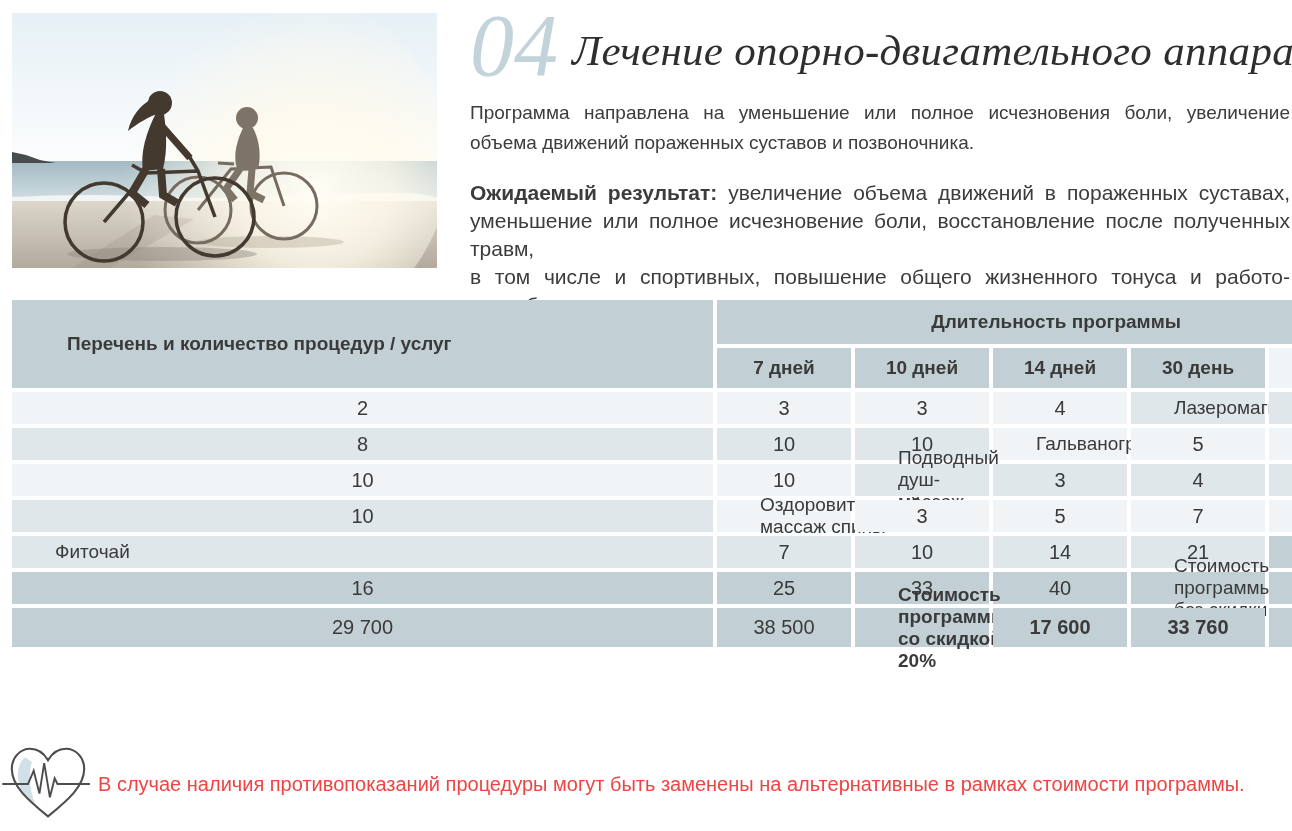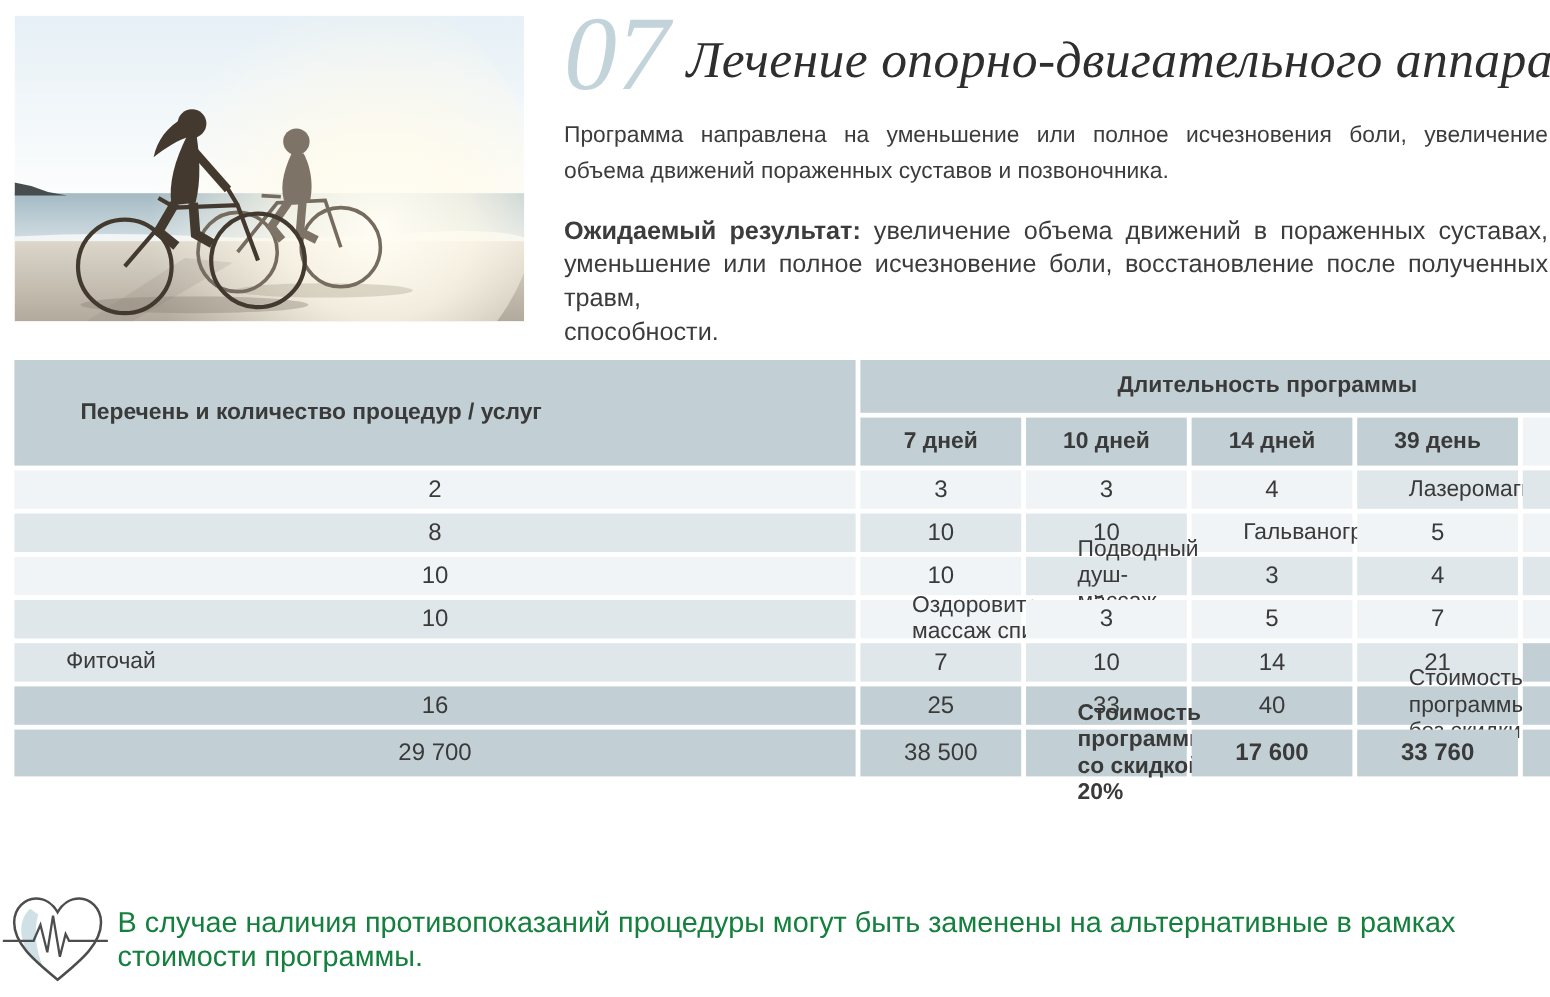--- a/index.html
+++ b/index.html
@@ -39,21 +39,21 @@
   .val{justify-content:center;font-size:20px;}
   .hdr{background:#c2d0d5;font-weight:bold;justify-content:center;}
   .hdr-left{grid-row:1 / span 2;justify-content:flex-start;padding-left:55px;}
   .hdr-group{grid-column:2 / span 5;}
   .bg-l{background:#f1f4f6;}
   .bg-m{background:#dfe7ea;}
   .bg-d{background:#c2d0d5;}
   
   .footnote{position:absolute;left:2px;top:744px;width:1286px;display:flex;align-items:center;}
   .heart-icon{width:92px;height:80px;flex:none;}
-  .footnote-text{font-size:24px;color:#15803d;margin-left:4px;}
+  .footnote-text{font-size:20px;color:#ef4444;margin-left:4px;}
 </style>
 </head>
 <body>
 
 <div class="photo">
   <svg viewBox="0 0 425 255" preserveAspectRatio="none">
     <defs>
       <linearGradient id="sky" x1="0" y1="0" x2="0" y2="1">
         <stop offset="0" stop-color="#e6f0f6"></stop>
           <stop offset="1" stop-color="#fcfdfd"></stop>
@@ -103,41 +103,42 @@
       <path d="M140,86 C128,92 119,104 116,118 C125,111 137,103 146,101 Z"></path>
       <path d="M144,100 C134,120 128,140 131,158 L151,156 C156,136 154,116 152,101 Z"></path>
       <path d="M149,112 L178,145" stroke="#43392f" stroke-width="7" fill="none"></path>
       <path d="M134,156 L120,180 L135,192 M149,156 L151,182 L165,190" stroke="#43392f" stroke-width="8" fill="none"></path>
     </g>
   </svg>
 </div>
 
 <div class="hero-text">
   <div class="title-row">
-    <span class="num">07</span>
+    <span class="num">04</span>
     <h1 class="title">Лечение опорно-двигательного аппарата</h1>
   </div>
   <div class="p1">
     <div class="jline">Программа направлена на уменьшение или полное исчезновения боли, увеличение</div>
     <div class="lline">объема движений пораженных суставов и позвоночника.</div>
   </div>
   <div class="p2">
     <div class="jline"><span class="b">Ожидаемый результат:</span><span> увеличение объема движений в пораженных суставах,</span></div>
     <div class="jline">уменьшение или полное исчезновение боли, восстановление после полученных травм,</div>
+    <div class="jline">в том числе и спортивных, повышение общего жизненного тонуса и работо-</div>
     <div class="lline">способности.</div>
   </div>
 </div>
 
 <div class="price-table">
   <div class="cell hdr hdr-left">Перечень и количество процедур / услуг</div>
   <div class="cell hdr hdr-group">Длительность программы</div>
   <div class="cell hdr">7 дней</div>
   <div class="cell hdr">10 дней</div>
   <div class="cell hdr">14 дней</div>
-  <div class="cell hdr">39 день</div>
+  <div class="cell hdr">30 день</div>
 
   <div class="cell lbl bg-l">Прием врача</div>
   <div class="cell val bg-l">2</div>
   <div class="cell val bg-l">3</div>
   <div class="cell val bg-l">3</div>
   <div class="cell val bg-l">4</div>
 
   <div class="cell lbl bg-m">Лазеромагнитотерапия</div>
   <div class="cell val bg-m">5</div>
   <div class="cell val bg-m">8</div>

